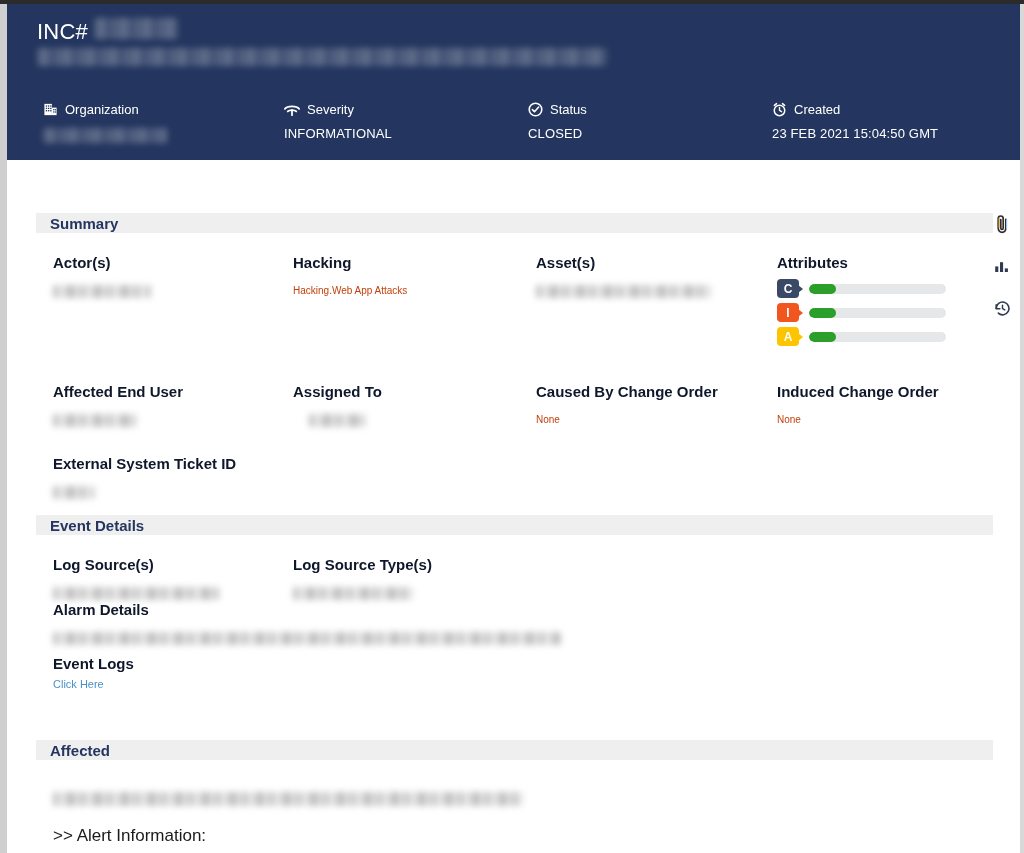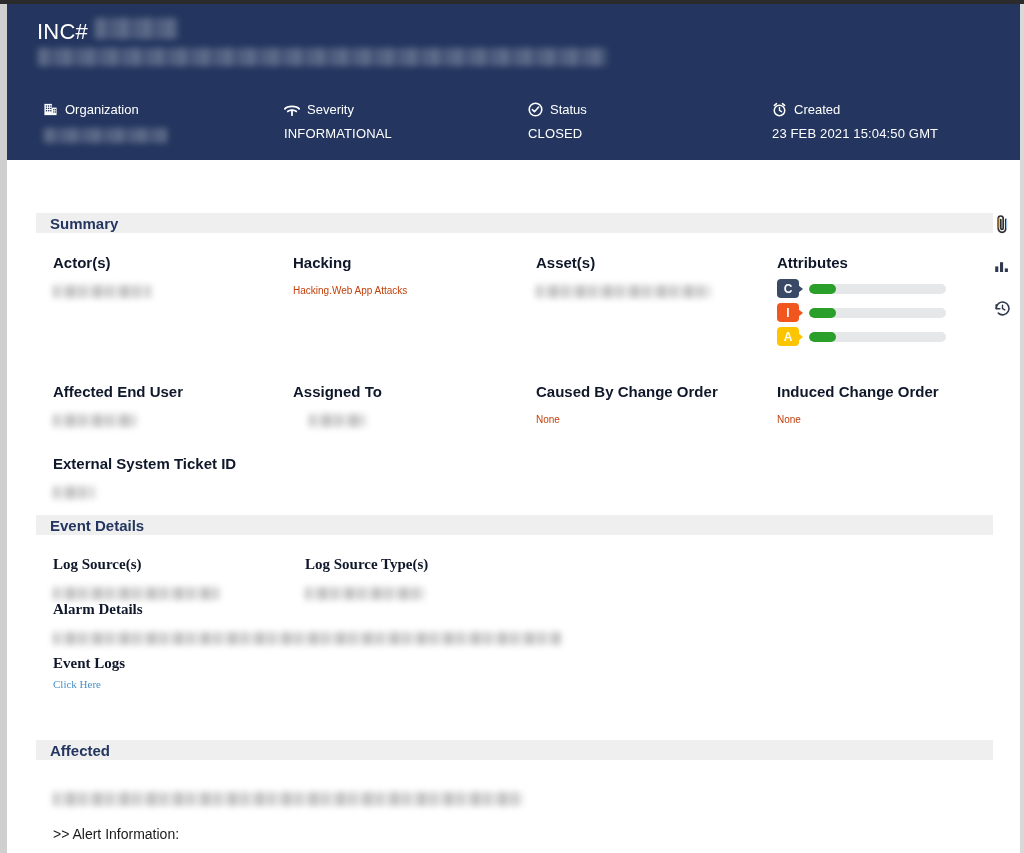--- a/index.html
+++ b/index.html
@@ -236,21 +236,21 @@
 
   
   .analysis-line {
     position: absolute;
     left: 17px;
   }
   .analysis-blur { width: 470px; height: 14px; top: 32px; }
   .analysis-alert {
     top: 66px;
     color: #1a1a1a;
-    font-size: 14px;
+    font-size: 17px;
   }
 
   
   .icon-rail {
     position: absolute;
     top: 213px;
     right: 8px;
     width: 28px;
     display: flex;
     flex-direction: column;
@@ -439,28 +439,28 @@
           <div class="field-value redact-dark blur" style="width:42px;"></div>
         </div>
 
       </div>
     </div>
 
     <div class="section" style="top:355px;">
       <div class="section-bar">
         <span class="section-bar-title">Event Details</span>
       </div>
-      <div class="section-body" style="height:190px;font-family:Liberation Serif, serif;">
+      <div class="section-body" style="height:190px;">
 
         <div class="field" style="top:21px; left:17px;">
           <div class="field-label">Log Source(s)</div>
           <div class="field-value redact-dark blur" style="width:166px;"></div>
         </div>
 
-        <div class="field" style="top:21px; left:269px;">
+        <div class="field" style="top:21px; left:257px;">
           <div class="field-label">Log Source Type(s)</div>
           <div class="field-value redact-dark blur" style="width:120px;"></div>
         </div>
 
 
         <div class="field" style="top:66px; left:17px;">
           <div class="field-label">Alarm Details</div>
           <div class="field-value redact-dark blur" style="width:508px;"></div>
         </div>
 

